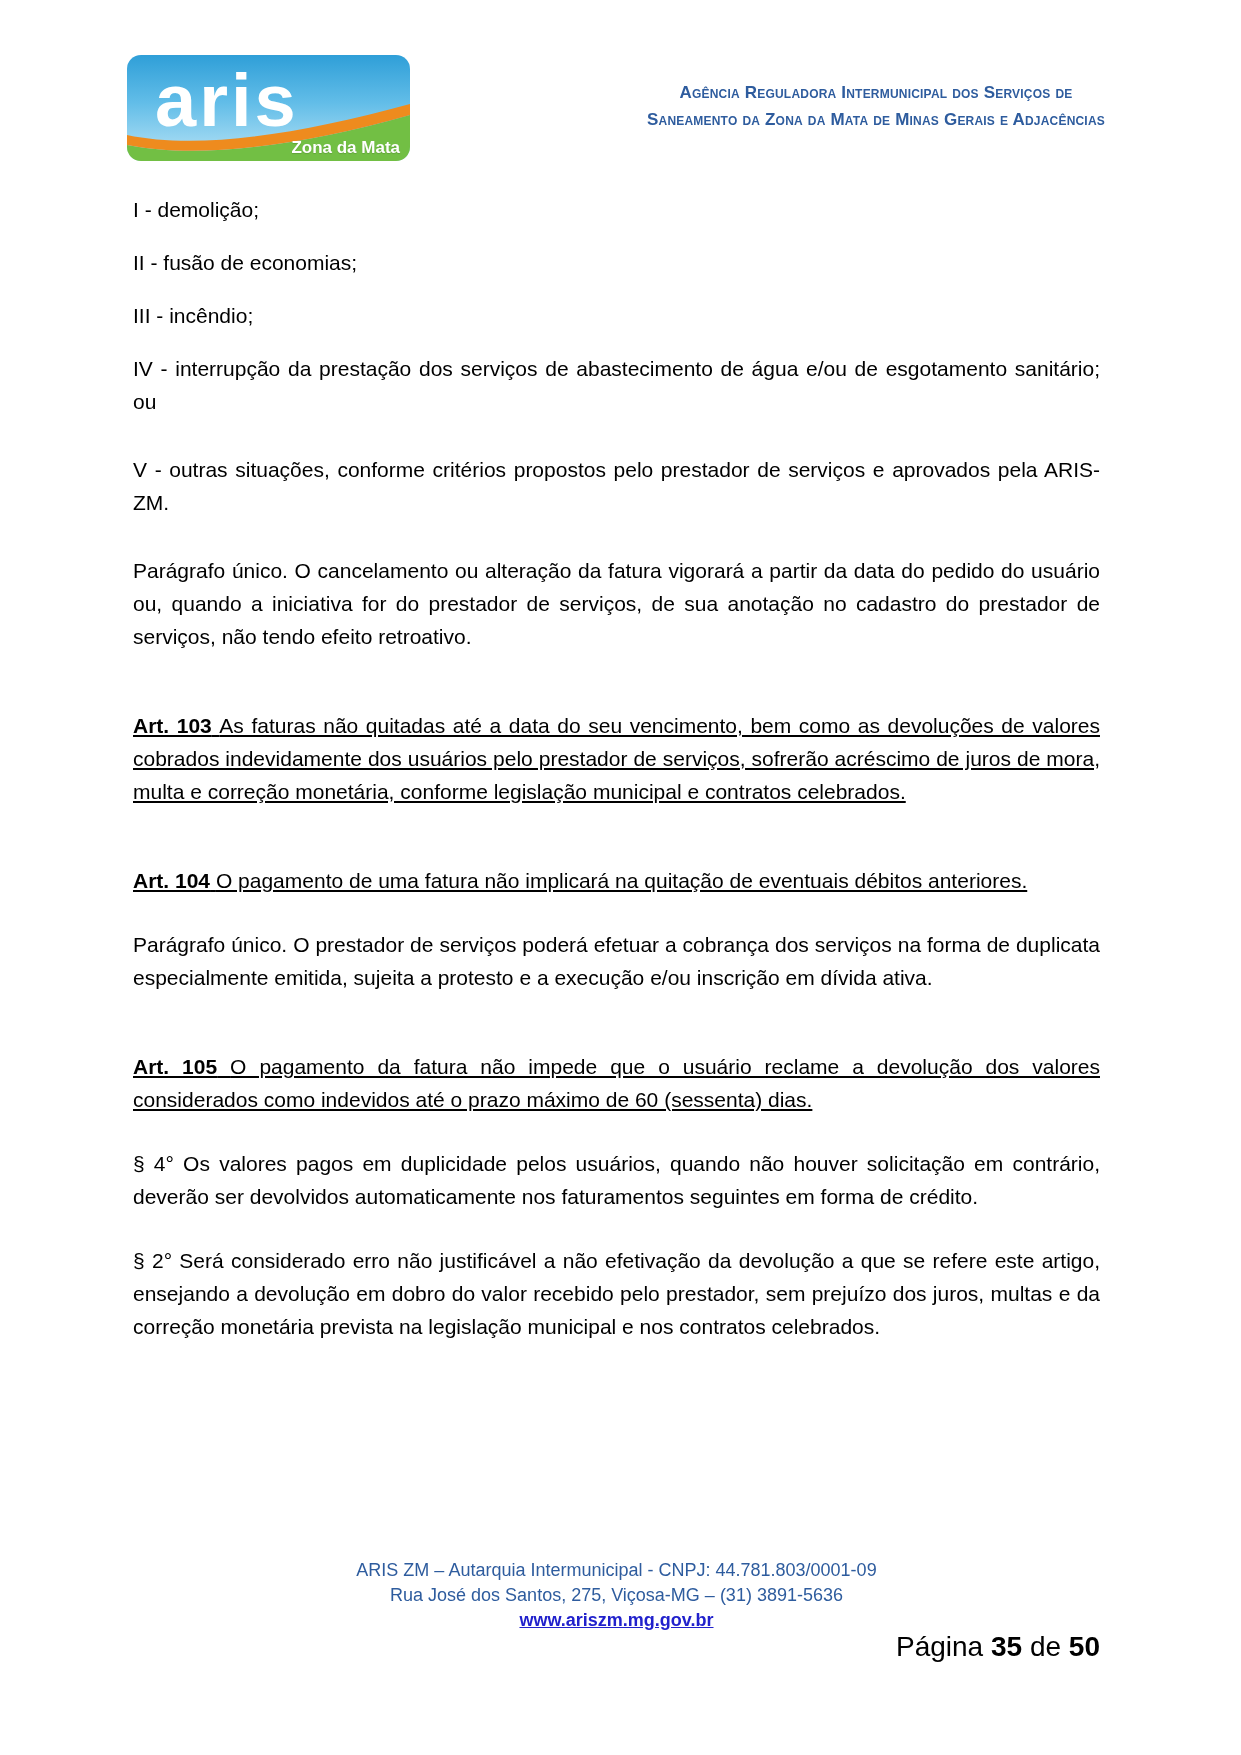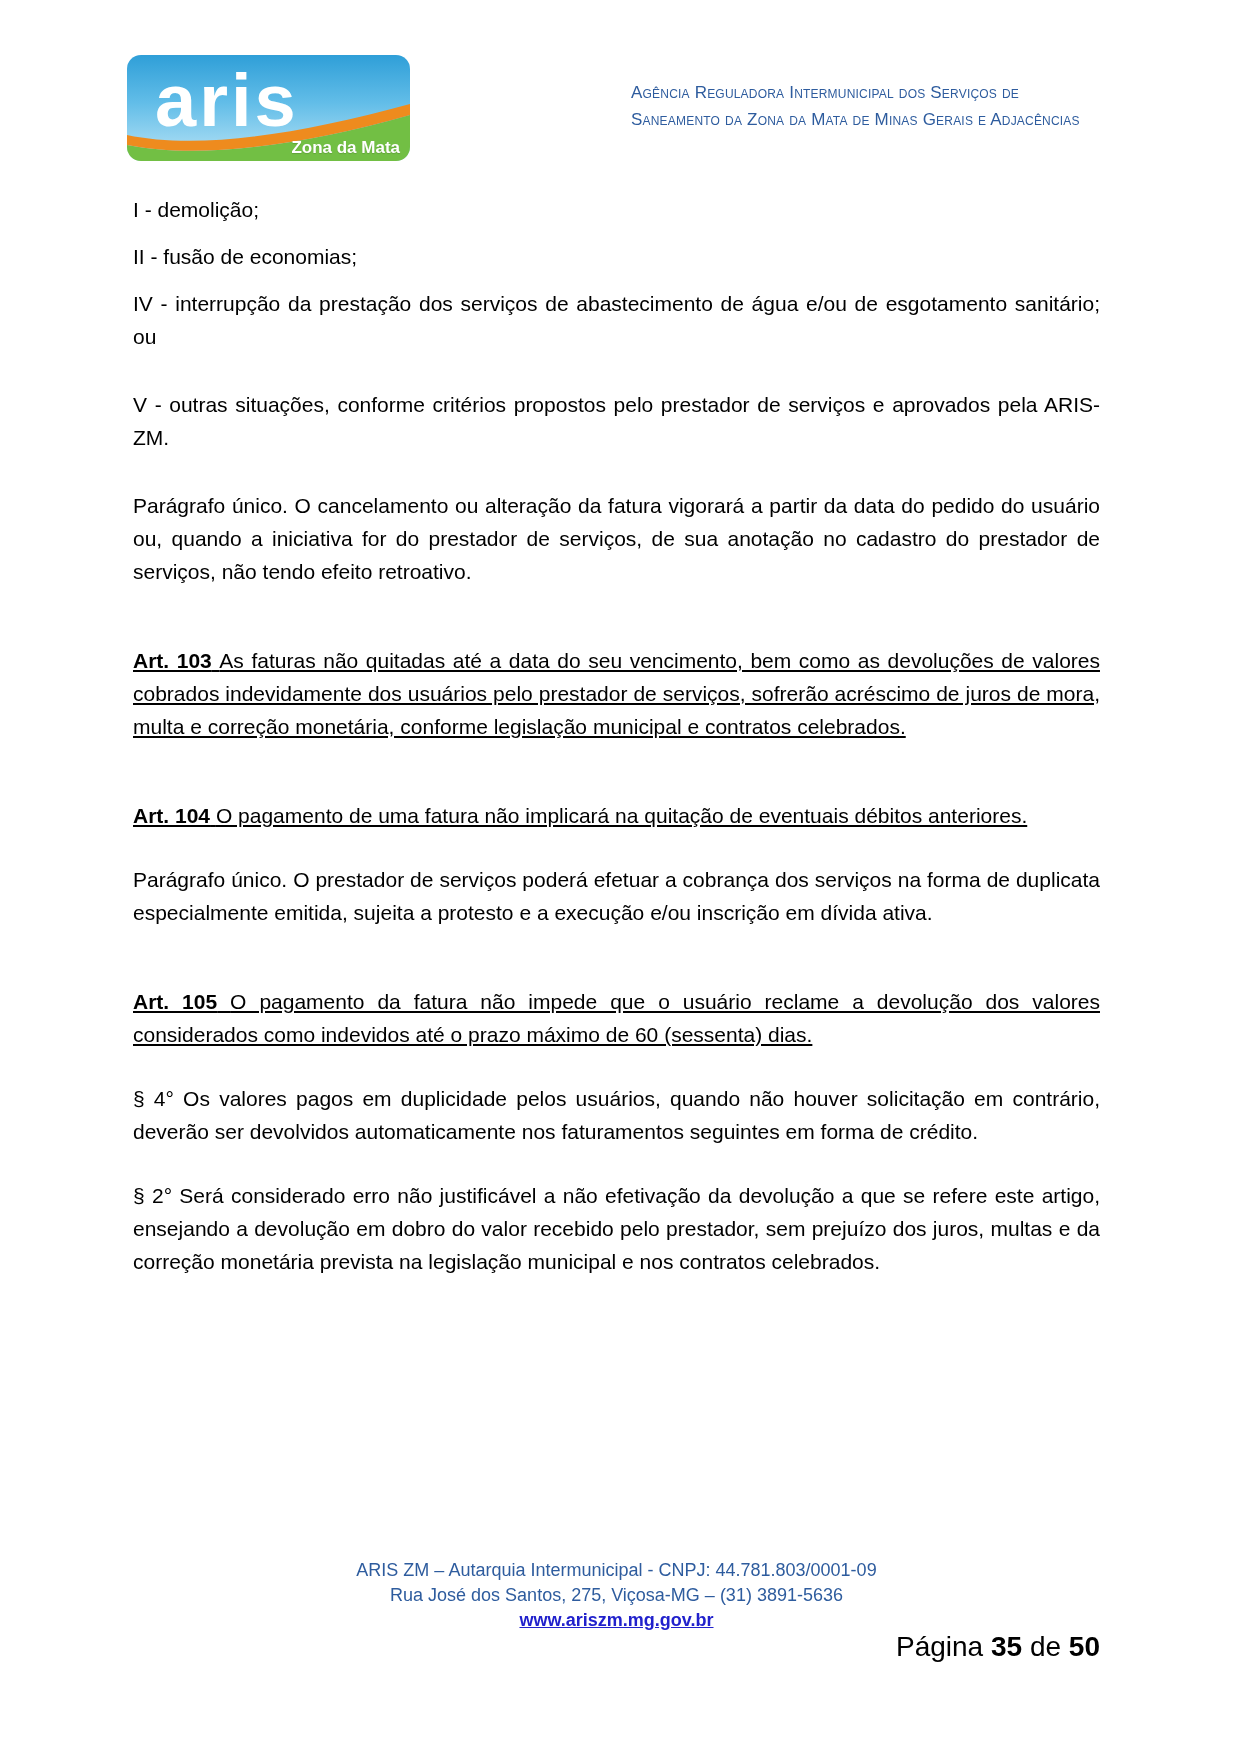--- a/index.html
+++ b/index.html
@@ -50,39 +50,39 @@
     bottom: 3px;
     color: #ffffff;
     font-weight: 700;
     font-size: 17px;
     text-shadow: 0 1px 1px rgba(0,0,0,0.15);
   }
   .agency-title {
     margin-left: auto;
     width: 490px;
     padding-top: 24px;
-    text-align: left;
+    text-align: center;
     color: #2e5c9e;
-    font-weight: 400;
+    font-weight: 700;
     font-variant: small-caps;
     font-size: 17px;
     line-height: 27px;
     letter-spacing: 0.2px;
   }
   
   .doc {
     position: absolute;
     top: 193px;
     left: 133px;
     width: 967px;
     font-size: 21px;
     line-height: 33px;
   }
   .doc p { text-align: justify; }
-  .mxs { margin-top: 14px; }
+  .mxs { margin-top: 20px; }
   .mm  { margin-top: 35px; }
   .ms  { margin-top: 31px; }
   .ml  { margin-top: 56px; text-decoration: underline; }
   .lead { font-weight: 700; }
   .lead:not(:empty)::after { content: " "; }
   
   .footer-center {
     position: absolute;
     top: 1558px;
     left: 133px;
@@ -121,20 +121,21 @@
     </div>
     <div class="agency-title">
       <div>Agência Reguladora Intermunicipal dos Serviços de</div>
       <div>Saneamento da Zona da Mata de Minas Gerais e Adjacências</div>
     </div>
   </div>
 
   <div class="doc">
     <p><span>I - demolição;</span></p>
     <p class="mxs"><span>II - fusão de economias;</span></p>
+    <p class="mxs"><span>III - incêndio;</span></p>
     <p class="mxs"><span>IV - interrupção da prestação dos serviços de abastecimento de água e/ou de esgotamento sanitário; ou</span></p>
     <p class="mm"><span>V - outras situações, conforme critérios propostos pelo prestador de serviços e aprovados pela ARIS-ZM.</span></p>
     <p class="mm"><span>Parágrafo único. O cancelamento ou alteração da fatura vigorará a partir da data do pedido do usuário ou, quando a iniciativa for do prestador de serviços, de sua anotação no cadastro do prestador de serviços, não tendo efeito retroativo.</span></p>
     <p class="ml"><span class="lead">Art. 103</span><span>As faturas não quitadas até a data do seu vencimento, bem como as devoluções de valores cobrados indevidamente dos usuários pelo prestador de serviços, sofrerão acréscimo de juros de mora, multa e correção monetária, conforme legislação municipal e contratos celebrados.</span></p>
     <p class="ml"><span class="lead">Art. 104</span><span>O pagamento de uma fatura não implicará na quitação de eventuais débitos anteriores.</span></p>
     <p class="ms"><span>Parágrafo único. O prestador de serviços poderá efetuar a cobrança dos serviços na forma de duplicata especialmente emitida, sujeita a protesto e a execução e/ou inscrição em dívida ativa.</span></p>
     <p class="ml"><span class="lead">Art. 105</span><span>O pagamento da fatura não impede que o usuário reclame a devolução dos valores considerados como indevidos até o prazo máximo de 60 (sessenta) dias.</span></p>
     <p class="ms"><span>§ 4° Os valores pagos em duplicidade pelos usuários, quando não houver solicitação em contrário, deverão ser devolvidos automaticamente nos faturamentos seguintes em forma de crédito.</span></p>
     <p class="ms"><span>§ 2° Será considerado erro não justificável a não efetivação da devolução a que se refere este artigo, ensejando a devolução em dobro do valor recebido pelo prestador, sem prejuízo dos juros, multas e da correção monetária prevista na legislação municipal e nos contratos celebrados.</span></p>
   </div>

